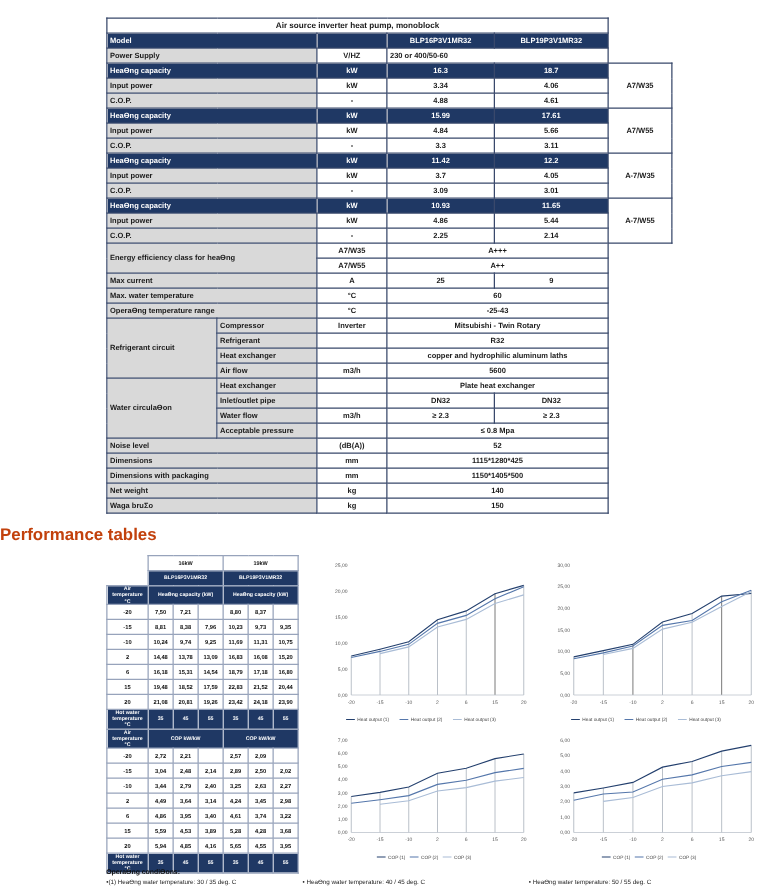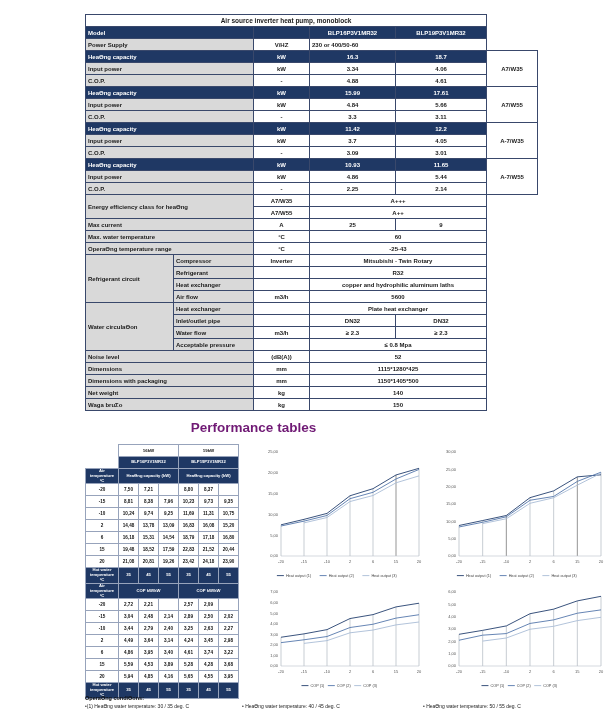--- a/index.html
+++ b/index.html
@@ -11,22 +11,22 @@
   #spec-table td{border:1px solid #39486b;height:11px;padding:0 2px;text-align:center;
     overflow:hidden;white-space:nowrap;vertical-align:middle;}
   #spec-table td.title{font-size:6.5px;}
   #spec-table td.hdr,#spec-table td.hdrL{background:#1f3864;color:#fff;}
   #spec-table td.hdrL{text-align:left;}
   #spec-table td.lbl,#spec-table td.sub{background:#d9d9d9;text-align:left;}
   #spec-table td.vL{text-align:left;}
   #spec-table td.none{border:none;background:#fff;}
 
   
-  #perf-title{position:absolute;left:0;top:420px;width:507px;margin:0;text-align:center;
-    font-weight:bold;font-size:13.5px;color:#701a75;}
+  #perf-title{position:absolute;left:0;top:420px;width:507px;margin:0;text-align:left;
+    font-weight:bold;font-size:13.5px;color:#c2410c;}
   #perf-table{position:absolute;left:85px;top:444px;border-collapse:collapse;table-layout:fixed;
     font-family:"Liberation Sans",sans-serif;font-weight:bold;font-size:4.6px;color:#111;}
   #perf-table td{border:1px solid #97a3bb;height:11px;padding:0 1px;text-align:center;
     overflow:hidden;white-space:nowrap;vertical-align:middle;}
   #perf-table td.hdr{background:#1f3864;color:#fff;font-size:4.2px;white-space:normal;line-height:1.15;}
   #perf-table td.w{background:#fff;font-size:4.4px;}
   #perf-table td.none{border:none;}
 
   
   .chart{position:absolute;}

